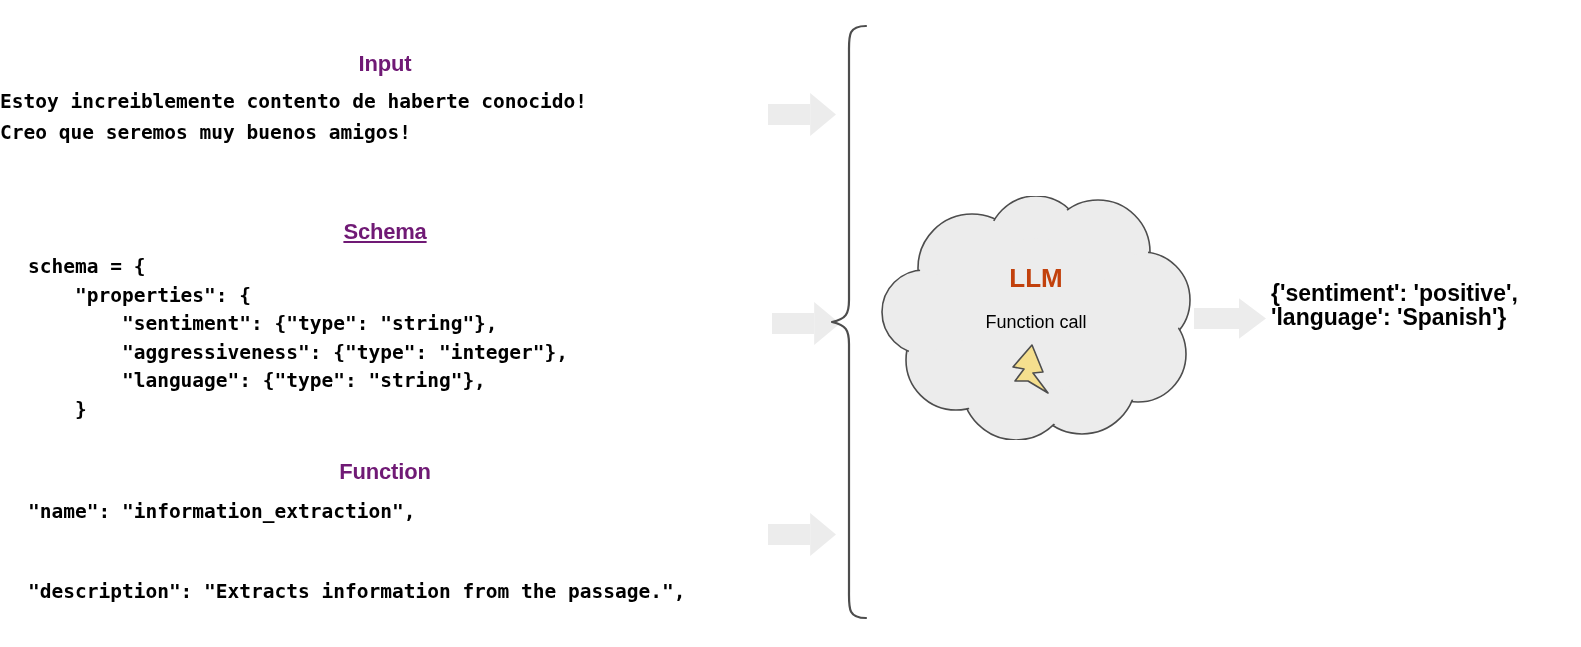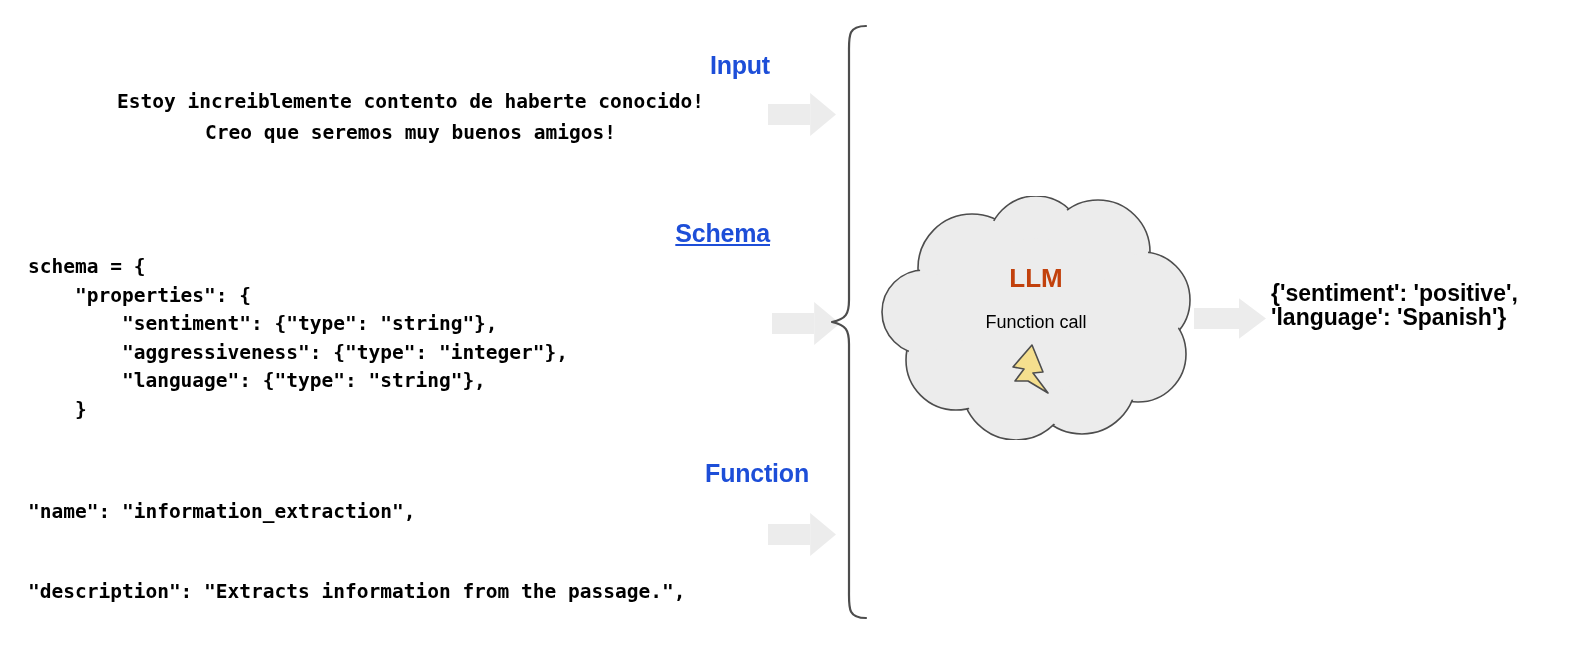--- a/index.html
+++ b/index.html
@@ -14,47 +14,46 @@
     background: #ffffff;
     overflow: hidden;
     font-family: "Liberation Sans", sans-serif;
   }
 
   
   .section-title {
     position: absolute;
     font-family: "Liberation Sans", sans-serif;
     font-weight: bold;
-    font-size: 25px;
-    color: #1d4ed8;
-    text-align: right;
+    font-size: 22px;
+    color: #701a75;
+    text-align: center;
     white-space: nowrap;
     letter-spacing: -0.2px;
   }
   #title-input   { left: 0px;  top: 51px;  width: 770px; }
   #title-schema  { left: 0px;  top: 219px; width: 770px; text-decoration: underline; }
-  #title-function{ left: 0px;  top: 459px; width: 770px; margin-left: 39px; }
+  #title-function{ left: 0px;  top: 459px; width: 770px; }
 
   
   .mono-block {
     position: absolute;
     font-family: "DejaVu Sans Mono", "Liberation Mono", monospace;
     font-weight: bold;
     font-size: 19.5px;
     color: #000000;
     white-space: pre;
   }
 
   #input-text {
     left: 0px;
     top: 86px;
     width: 765px;
-    text-align: center;
+    text-align: left;
     line-height: 31px;
-    padding-left: 28px;
   }
 
   #schema-text {
     left: 28px;
     top: 253px;
     line-height: 28.5px;
   }
 
   #function-text {
     left: 28px;

